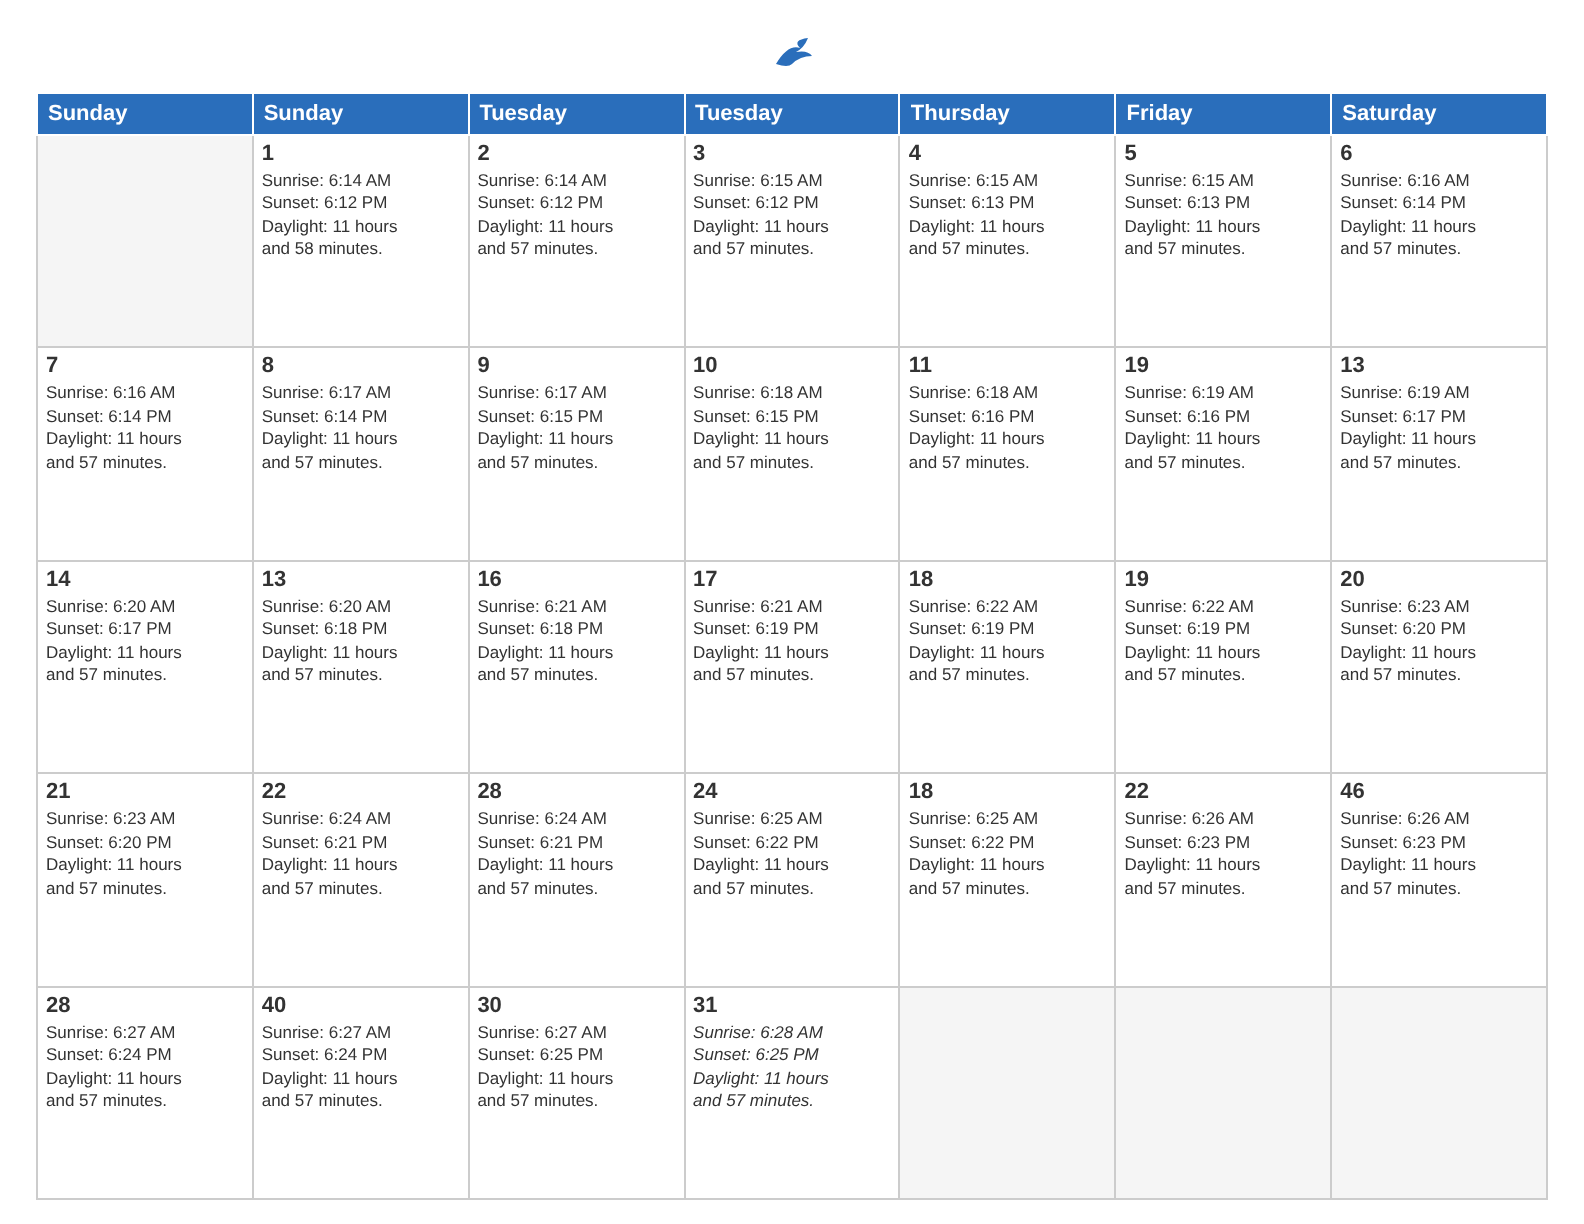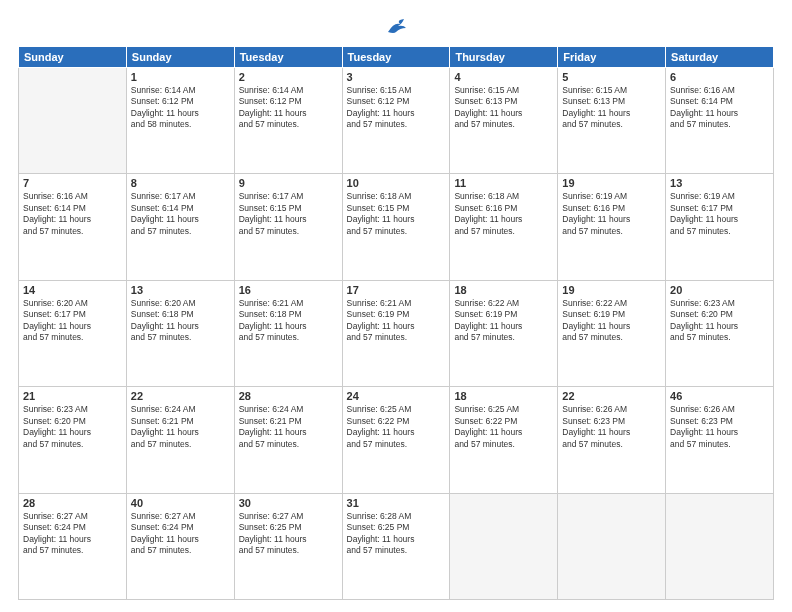--- a/index.html
+++ b/index.html
@@ -351,21 +351,21 @@
           </td>
           <td>
             <span class="day-num">30</span>
             <div class="day-info" style="white-space: pre-line;">Sunrise: 6:27 AM
 Sunset: 6:25 PM
 Daylight: 11 hours
 and 57 minutes.</div>
           </td>
           <td>
             <span class="day-num">31</span>
-            <div class="day-info" style="white-space: pre-line;">Sunrise: 6:28 AM
+            <div class="day-info" style="white-space: pre-line; font-style: italic;">Sunrise: 6:28 AM
 Sunset: 6:25 PM
 Daylight: 11 hours
 and 57 minutes.</div>
           </td>
           <td class="empty"></td>
           <td class="empty"></td>
           <td class="empty"></td>
         </tr>
       </tbody>
   </table>

